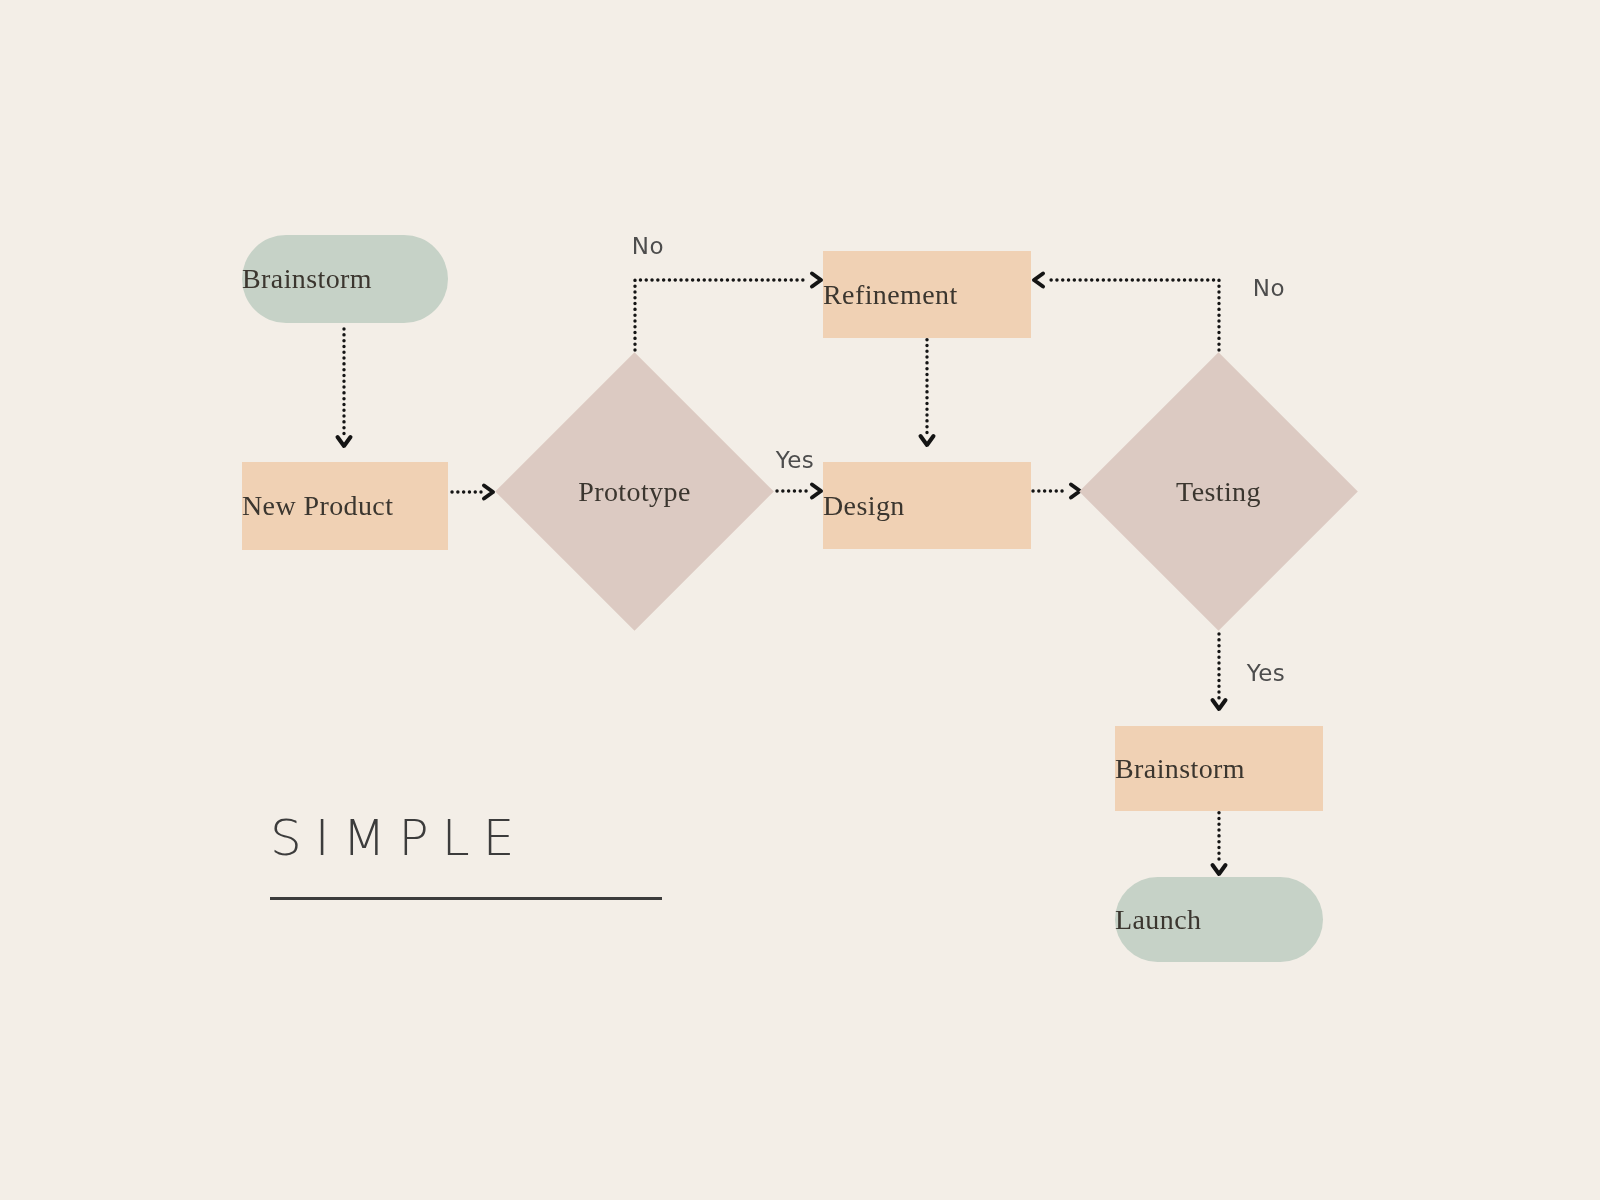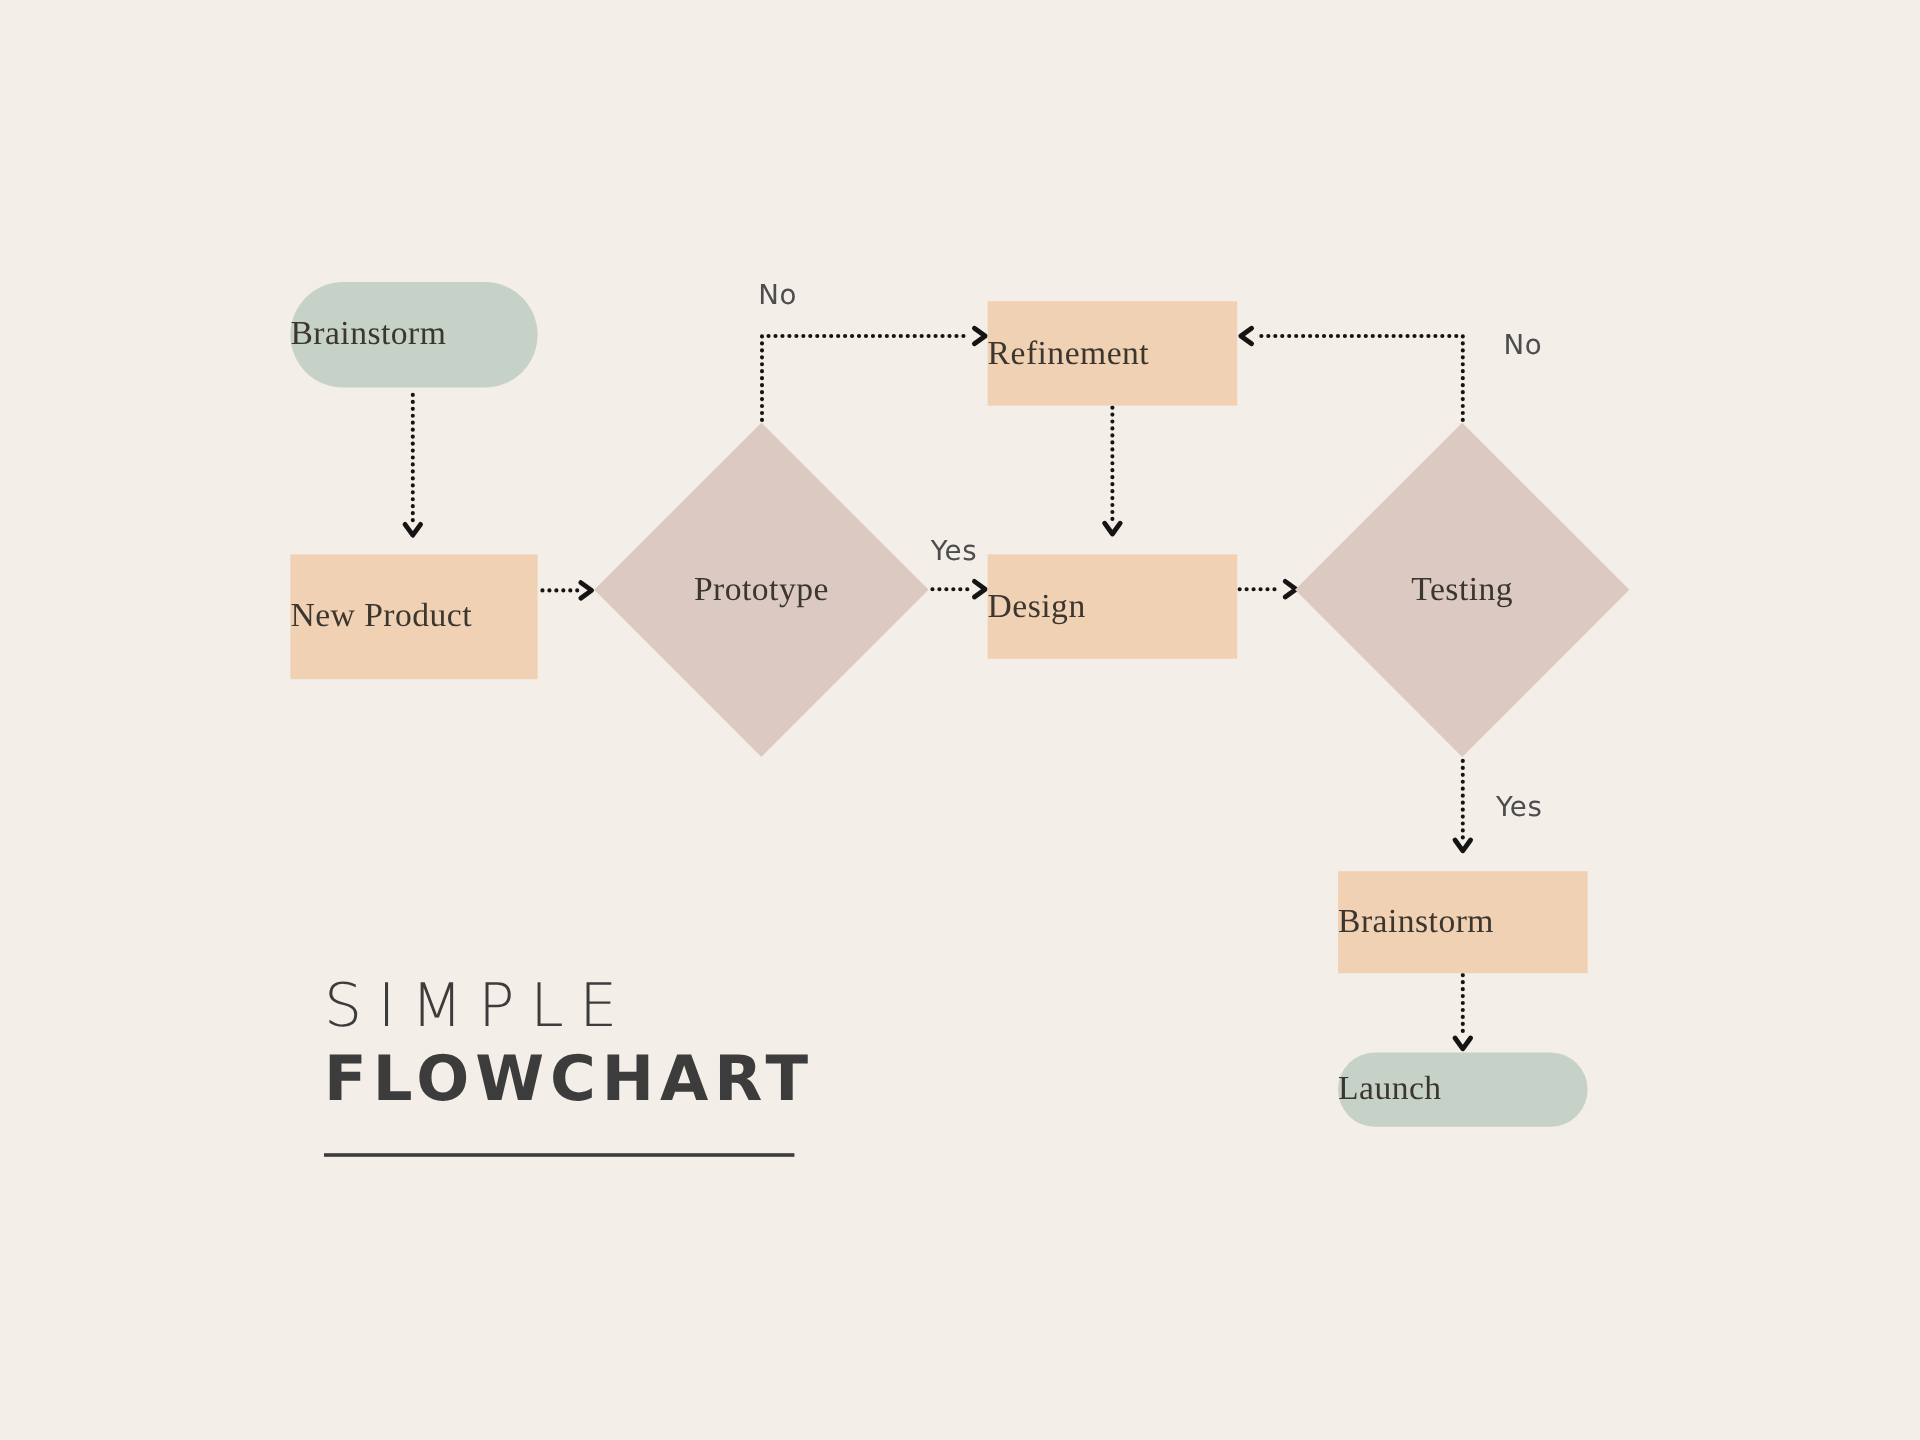--- a/index.html
+++ b/index.html
@@ -157,21 +157,21 @@
     <g>
       <path class="dots" d="M1219 801 V863"></path>
       <path class="head" d="M1212.5 865 L1219 874 L1225.5 865"></path>
     </g>
   </svg>
 
   <div class="node terminator" style="left:242px; top:235px; width:206px; height:88px;">
     <span>Brainstorm</span>
   </div>
 
-  <div class="node process" style="left:242px; top:448px; width:206px; height:104px;">
+  <div class="node process" style="left:242px; top:448px; width:206px; height:88px;">
     <span>New Product</span>
   </div>
 
   <div class="node decision" style="left:536px; top:393px; width:197px; height:197px;">
     <div class="diamond-shape"></div>
     <div class="diamond-label">Prototype</div>
   </div>
 
   <div class="node process" style="left:823px; top:237px; width:208px; height:87px;">
     <span>Refinement</span>
@@ -183,28 +183,27 @@
 
   <div class="node decision" style="left:1120px; top:393px; width:197px; height:197px;">
     <div class="diamond-shape"></div>
     <div class="diamond-label">Testing</div>
   </div>
 
   <div class="node process" style="left:1115px; top:712px; width:208px; height:85px;">
     <span>Brainstorm</span>
   </div>
 
-  <div class="node terminator" style="left:1115px; top:877px; width:208px; height:62px; border-radius:43px;">
+  <div class="node terminator" style="left:1115px; top:877px; width:208px; height:85px; border-radius:43px;">
     <span>Launch</span>
   </div>
 
   <div class="edge-label" style="left:608px; top:233px;">No</div>
   <div class="edge-label" style="left:755px; top:447px;">Yes</div>
   <div class="edge-label" style="left:1229px; top:275px;">No</div>
   <div class="edge-label" style="left:1226px; top:660px;">Yes</div>
 
   <div class="title-block">
     <div class="title-line1">SIMPLE</div>
-    <div class="title-line2">FLOWCHART</div>
     <div class="title-rule"></div>
   </div>
 
 </div>
 
 </body></html>

